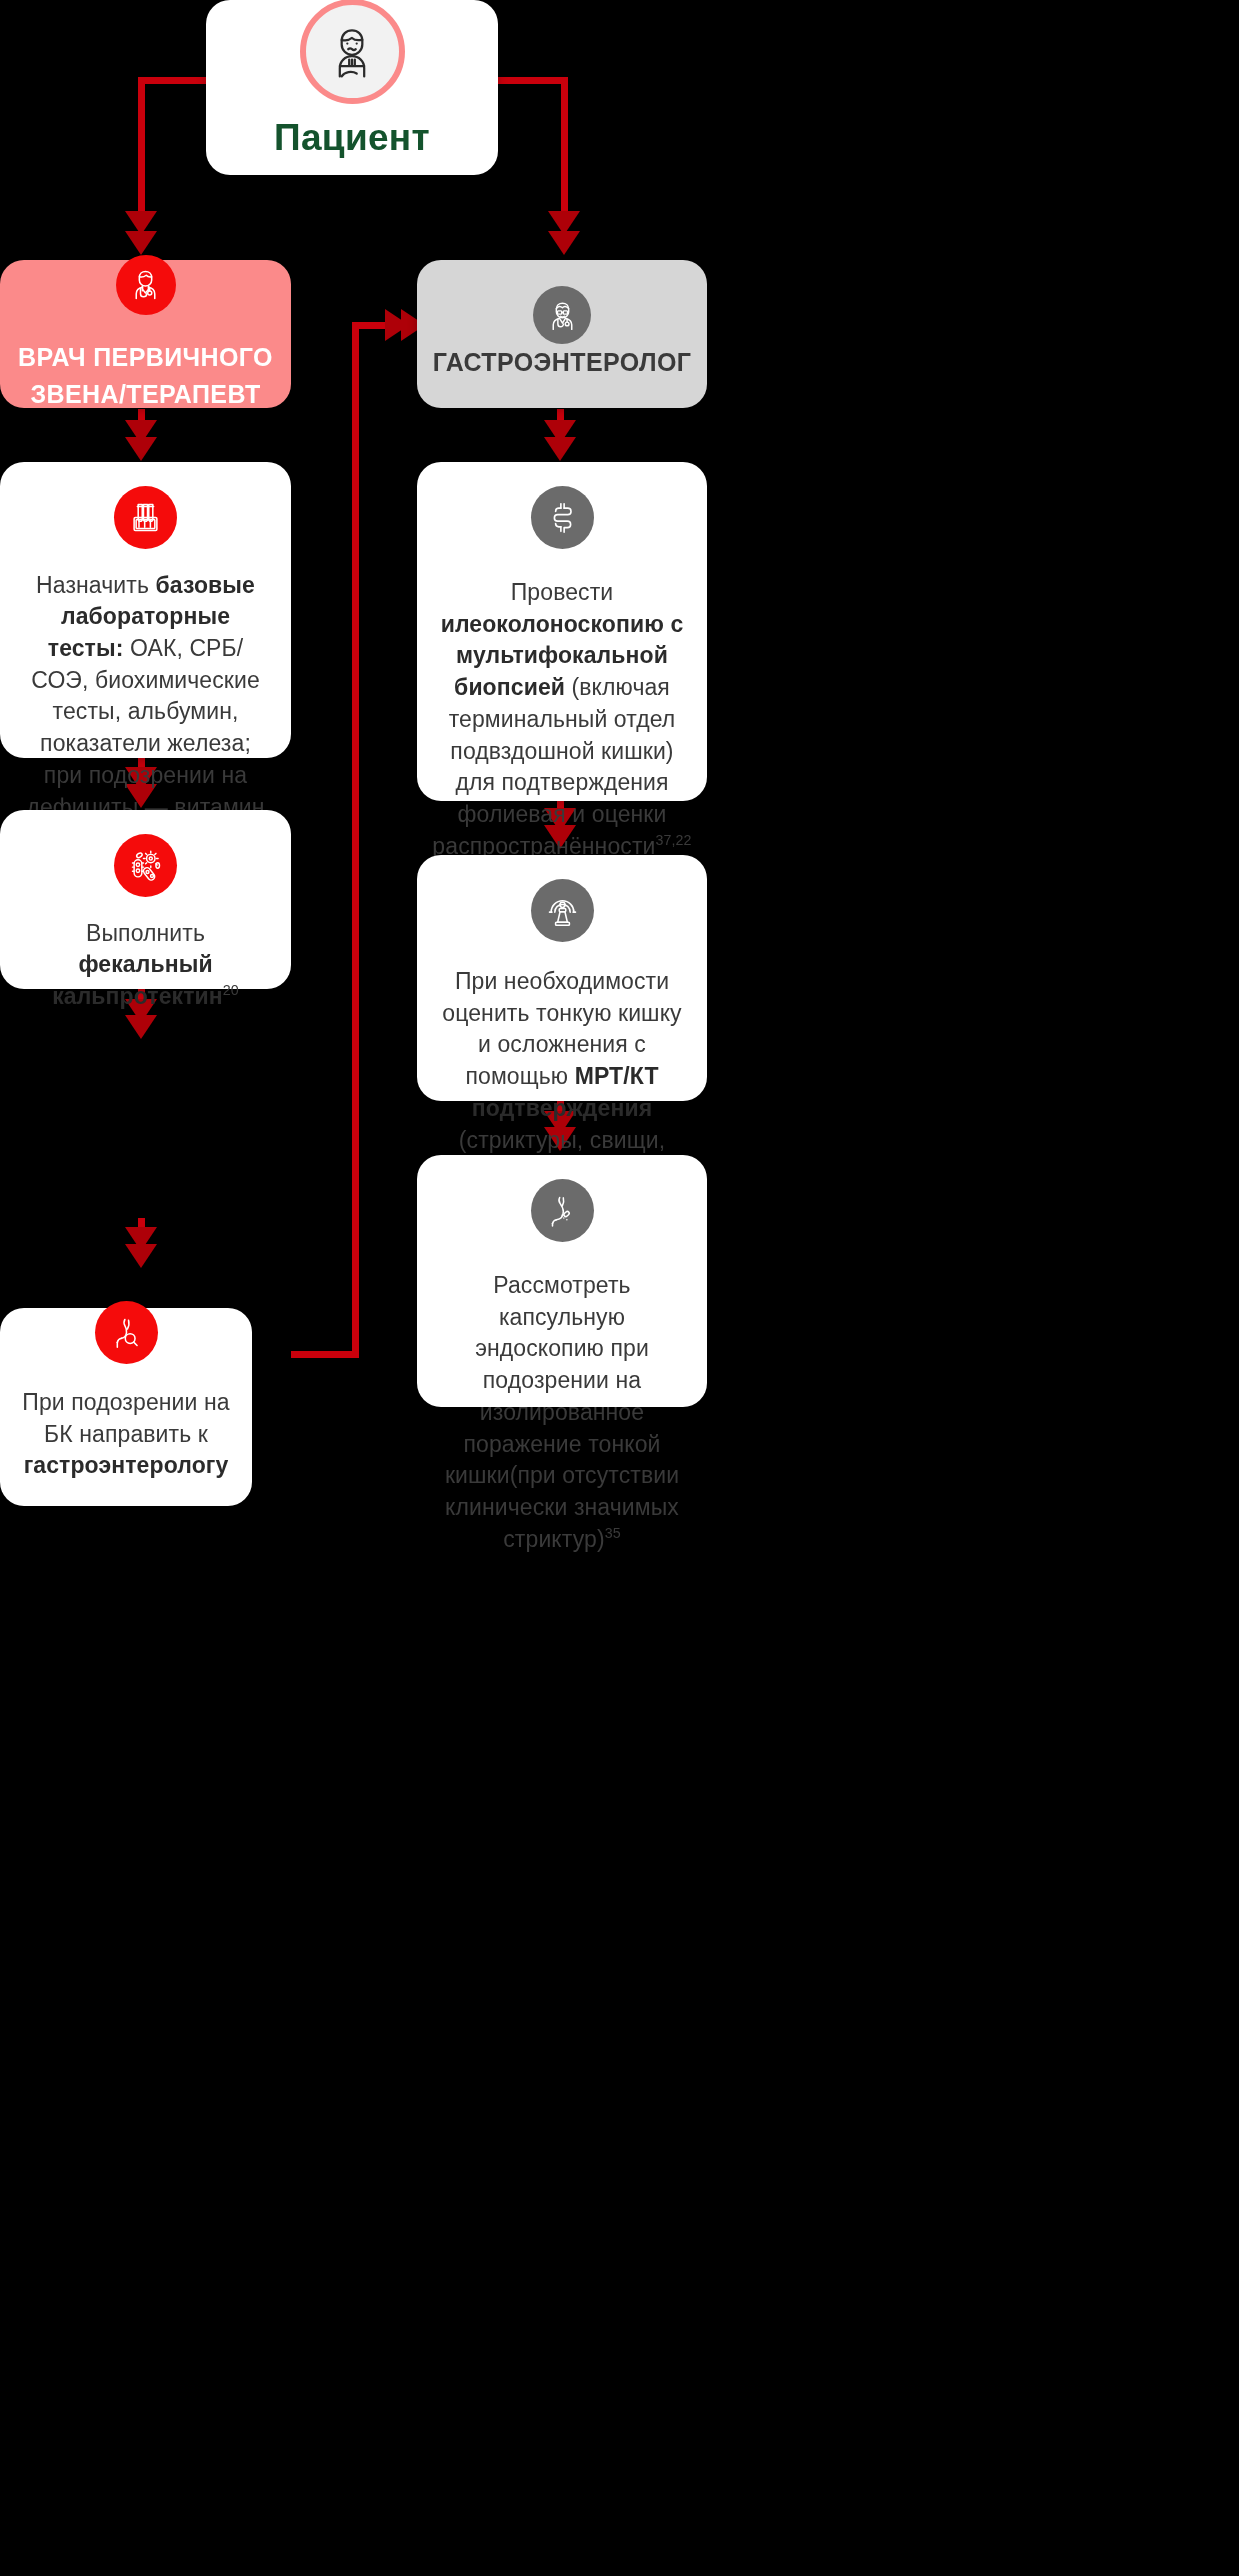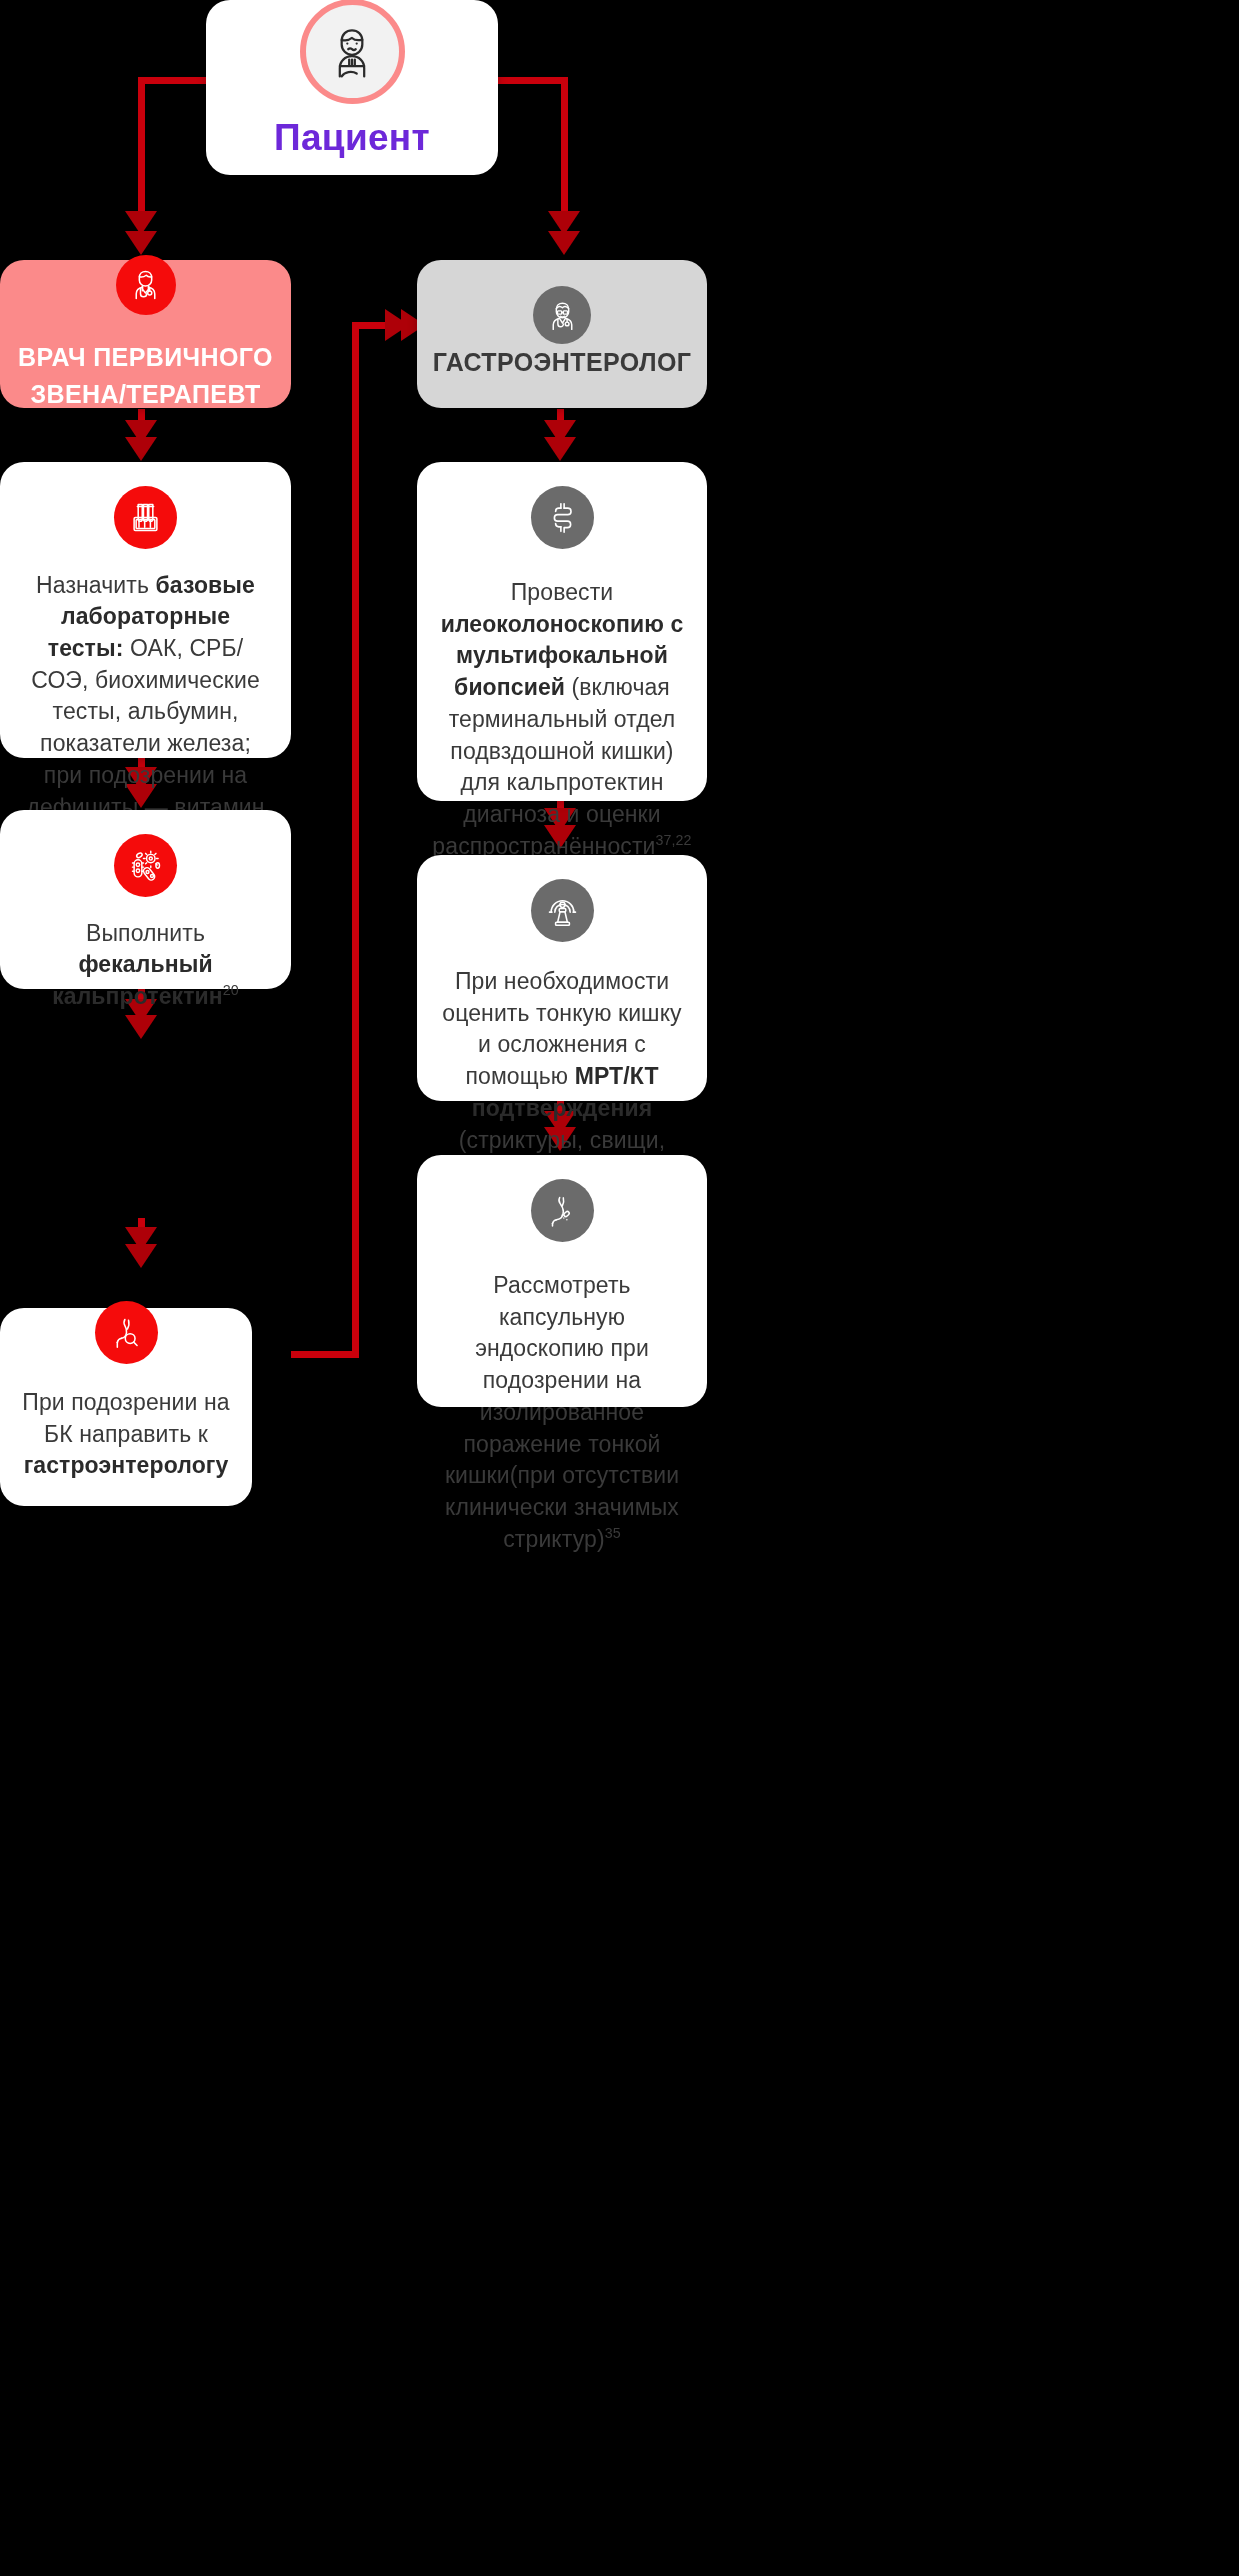--- a/index.html
+++ b/index.html
@@ -51,21 +51,21 @@
   .role-title {
     font-weight: 700;
     font-size: 25px;
     line-height: 1.5;
     letter-spacing: 0.4px;
   }
   .role-title.on-pink { color: #ffffff; }
   .role-title.on-gray { color: #3A3A3A; }
 
   .patient-title {
-    font-weight: 700; font-size: 37px; color: #6d28d9; letter-spacing: 0.3px;
+    font-weight: 700; font-size: 37px; color: #14532d; letter-spacing: 0.3px;
   }
 
   
   .seg { position: absolute; background: #C9000C; }
   .arrowhead {
     position: absolute; width: 0; height: 0;
     border-left: 16px solid transparent;
     border-right: 16px solid transparent;
     border-top: 24px solid #AE0008;
   }
@@ -235,21 +235,21 @@
     <div class="badge grey" style="width:63px; height:63px;">
       <svg width="39" height="39" viewBox="0 0 48 48" fill="none" stroke="#ffffff" stroke-width="2" stroke-linecap="round" stroke-linejoin="round">
         <path d="M26 7v5.5"></path>
         <path d="M26 12.5h4.5a4 4 0 0 1 0 8H18a4 4 0 0 0 0 8h12a4 4 0 0 1 0 8h-4v5.5"></path>
         <path d="M22 7v5.5"></path>
         <path d="M22 12.5h-2.5a4 4 0 0 0-4 4"></path>
         <path d="M22 41v-5.5"></path>
         <path d="M22 35.5h-2.5a4 4 0 0 1-4-4"></path>
       </svg>
     </div>
-    <div class="body-text" style="margin-top:28px;"><span>Провести </span><b>илеоколоноскопию с мультифокальной биопсией</b><span> (включая терминальный отдел подвздошной кишки) для кальпротектин диагноза и оценки распространённости</span><sup>37,22</sup></div>
+    <div class="body-text" style="margin-top:28px;"><span>Провести </span><b>илеоколоноскопию с мультифокальной биопсией</b><span> (включая терминальный отдел подвздошной кишки) для подтверждения фолиевая и оценки распространённости</span><sup>37,22</sup></div>
   </div>
 
   <div class="card" style="left:417px; top:855px; width:290px; height:246px; justify-content:flex-start;">
     <div class="badge grey" style="width:63px; height:63px;">
       <svg width="39" height="39" viewBox="0 0 48 48" fill="none" stroke="#ffffff" stroke-width="1.9" stroke-linecap="round" stroke-linejoin="round">
         <path d="M10 26a14 14 0 0 1 28 0"></path>
         <path d="M14.5 26a9.5 9.5 0 0 1 19 0"></path>
         <circle cx="24" cy="17" r="3.2"></circle>
         <rect x="20" y="21.5" width="8" height="4" rx="1.2"></rect>
         <path d="M18 38.5 21 25.5h6l3 13z"></path>

